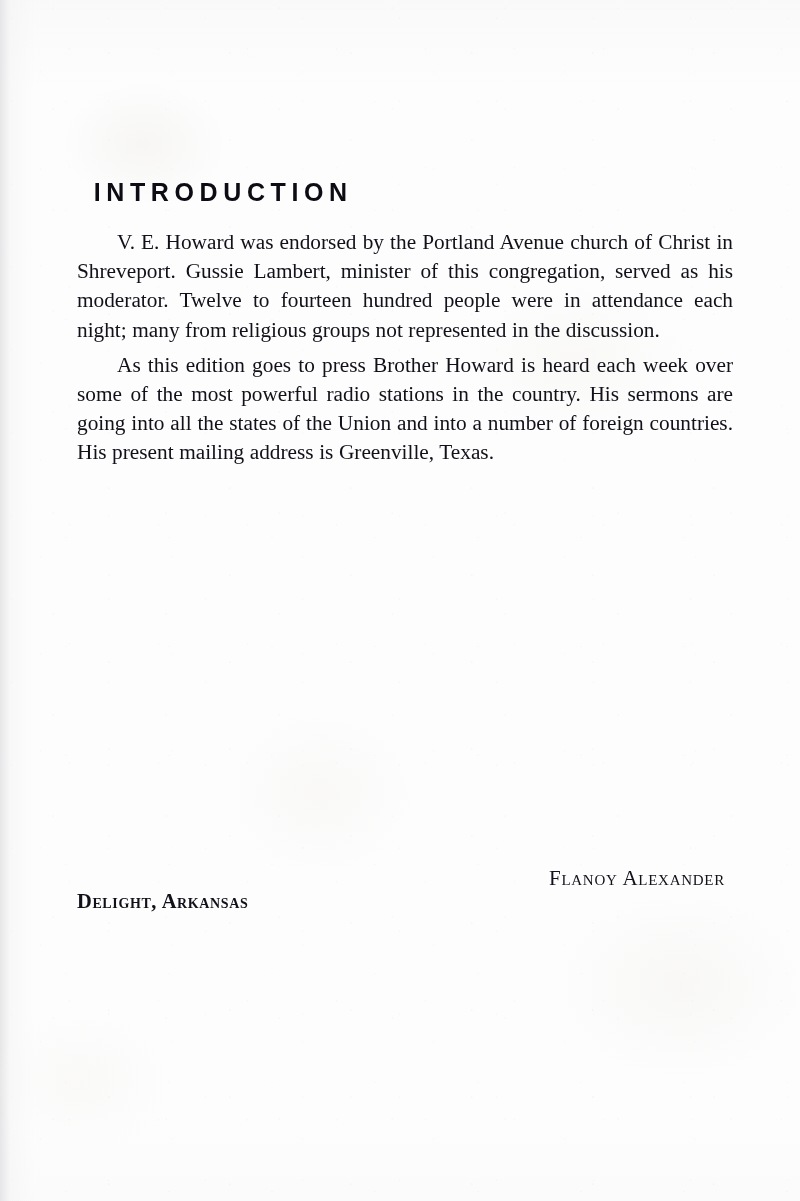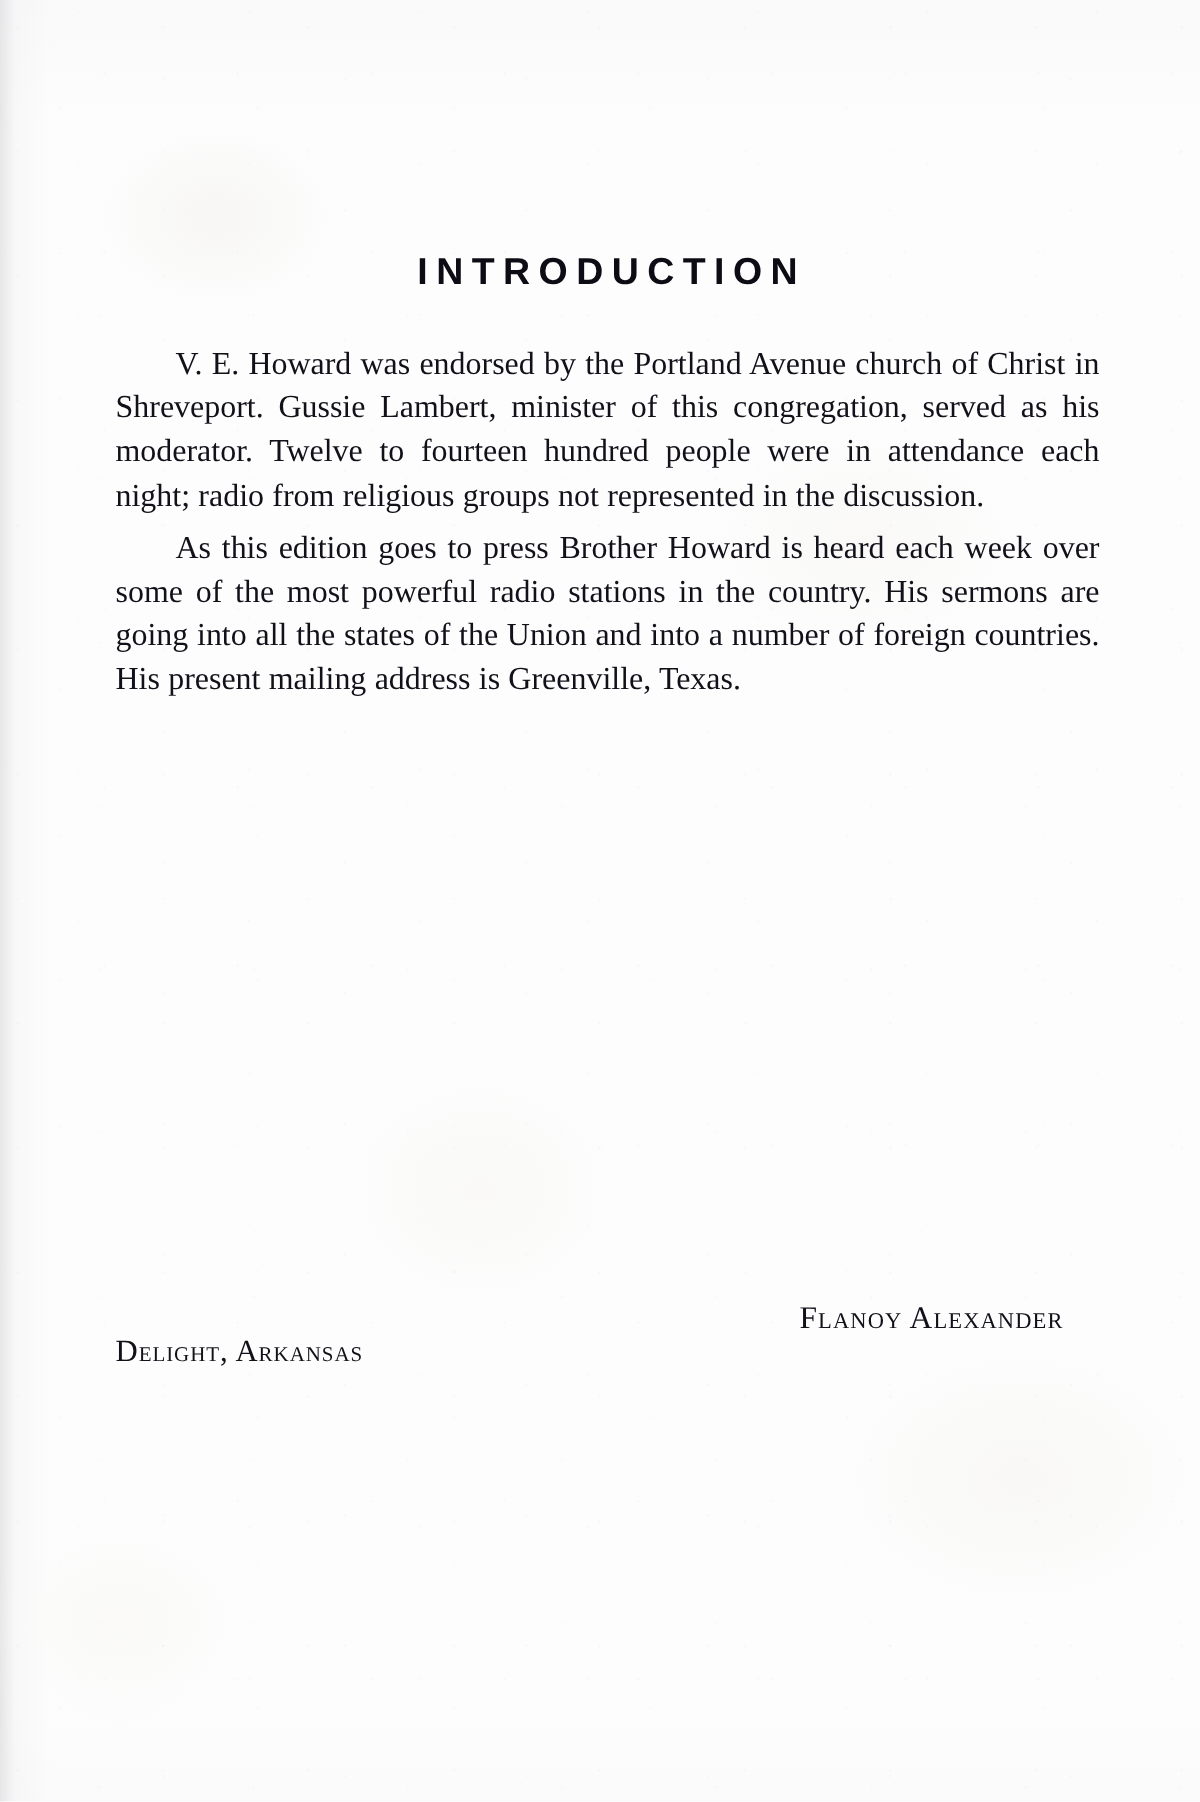--- a/index.html
+++ b/index.html
@@ -60,23 +60,23 @@
   
   .content {
     position: absolute;
     left: 77px;
     top: 0;
     width: 656px;
     z-index: 2;
   }
 
   .page-title {
-    margin: 0;
+    margin: 11px;
     padding: 0;
-    text-align: center;
+    text-align: left;
     font-family: "Liberation Sans", "DejaVu Sans", sans-serif;
     font-weight: 700;
     font-size: 25px;
     letter-spacing: 0.225em;
     text-indent: 0.225em;
     color: #0d0c14;
     position: absolute;
     top: 168px;
     left: 0;
     width: 656px;
@@ -106,21 +106,21 @@
 
   
   p.para.gap-before {
     margin-top: 6px;
   }
 
   
   .signature-block {
     position: absolute;
     top: 865px;
-    left: 0;
+    left: 16px;
     width: 656px;
   }
 
   .signer {
     display: block;
     text-align: right;
     font-size: 21px;
     line-height: 26px;
     font-variant: small-caps;
     letter-spacing: 0.035em;
@@ -136,35 +136,36 @@
   }
 
   .colophon-line {
     display: block;
     text-align: left;
     font-size: 20.5px;
     line-height: 29px;
     font-variant: small-caps;
     letter-spacing: 0.03em;
     color: #121019;
+    font-weight: bold;
   }
 </style>
 </head>
 <body>
 
 <div class="page">
 
   <div class="content">
 
     <h1 class="page-title">INTRODUCTION</h1>
 
     <div class="body-copy">
 
 
-      <p class="para">V. E. Howard was endorsed by the Portland Avenue church of Christ in Shreveport. Gussie Lambert, minister of this congregation, served as his moderator. Twelve to fourteen hundred people were in attendance each night; radio from religious groups not represented in the discussion.</p>
+      <p class="para">V. E. Howard was endorsed by the Portland Avenue church of Christ in Shreveport. Gussie Lambert, minister of this congregation, served as his moderator. Twelve to fourteen hundred people were in attendance each night; many from religious groups not represented in the discussion.</p>
 
 
 
       <p class="para gap-before">As this edition goes to press Brother Howard is heard each week over some of the most powerful radio stations in the country. His sermons are going into all the states of the Union and into a number of foreign countries. His present mailing address is Greenville, Texas.</p>
 
     </div>
 
     <div class="signature-block">
       <span class="signer">Flanoy Alexander</span>
     </div>

